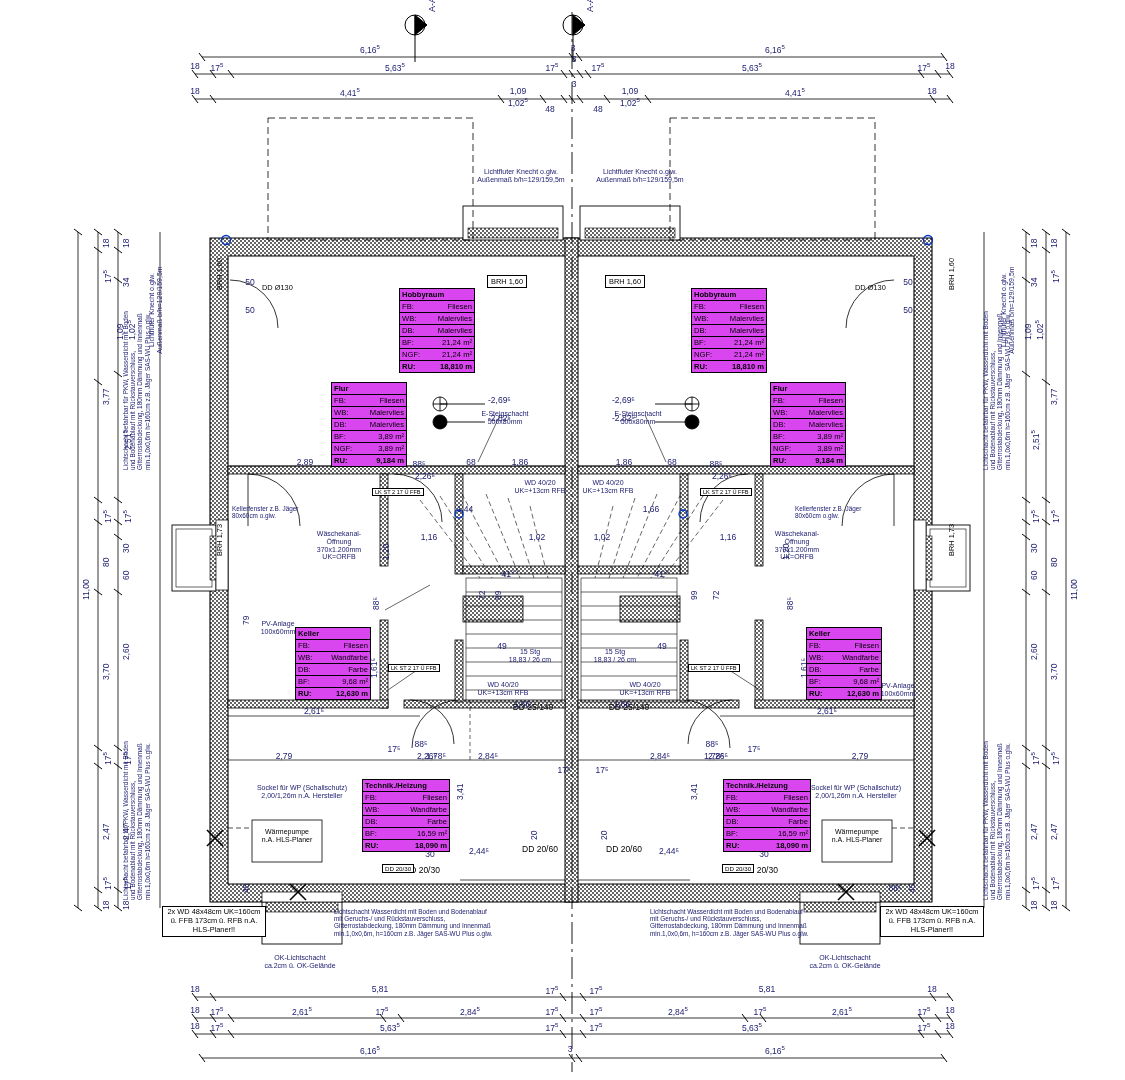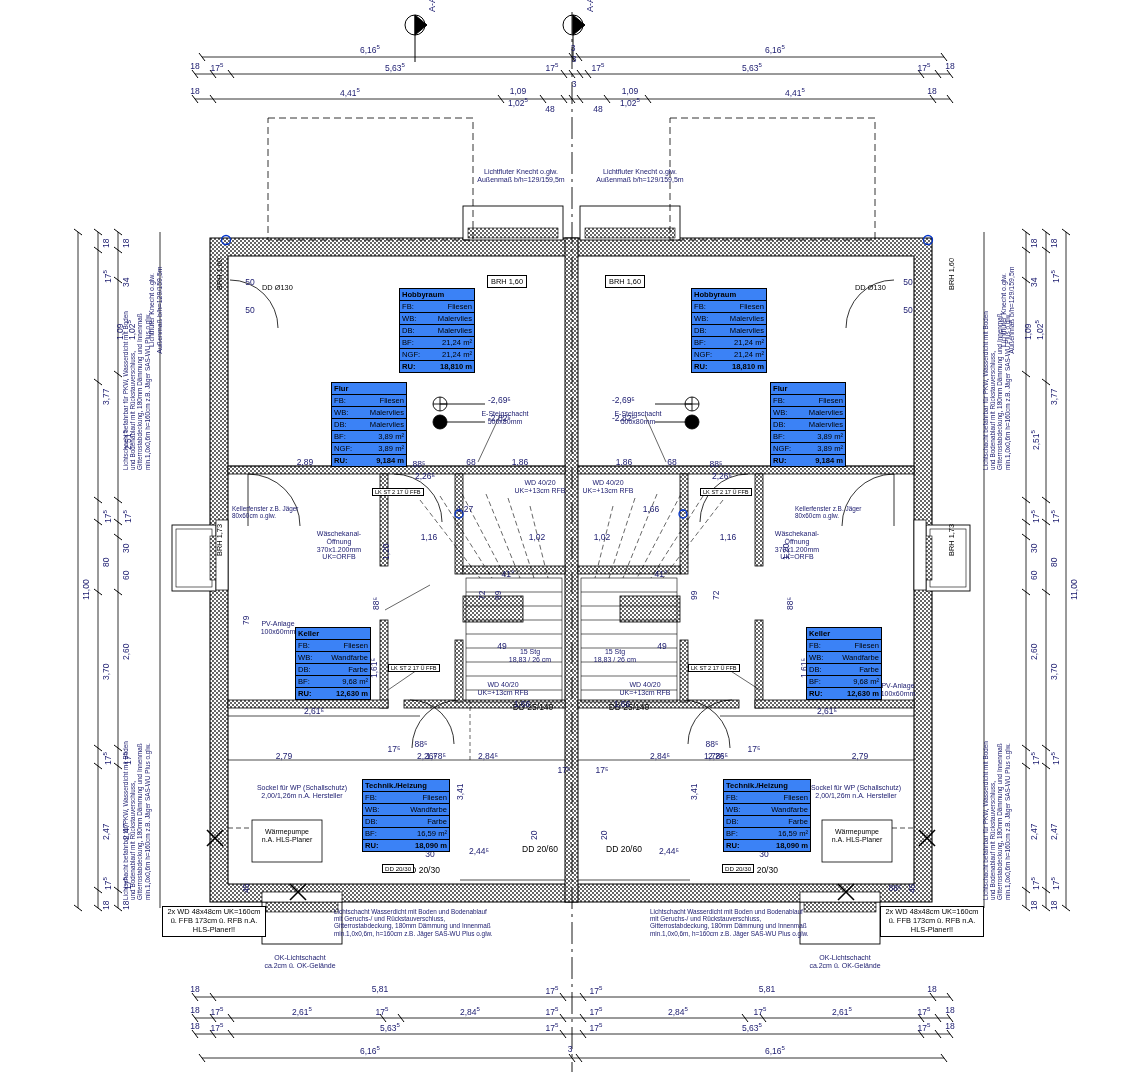--- a/index.html
+++ b/index.html
@@ -5,21 +5,21 @@
   html,body{margin:0;padding:0;background:#ffffff;}
   body{width:1125px;height:1080px;position:relative;overflow:hidden;
        font-family:"Liberation Sans","DejaVu Sans",sans-serif;color:#000;}
   #plan{position:absolute;left:0;top:0;width:1125px;height:1080px;}
   .t{position:absolute;white-space:pre;line-height:1.12;}
   .dim{font-size:8.5px;color:#1a1a6e;text-align:center;}
   .dimk{font-size:8.5px;color:#000;text-align:center;}
   .note{font-size:7px;color:#1a1a6e;text-align:center;}
   .noteL{font-size:6.4px;color:#1a1a6e;text-align:left;}
   .vert{transform-origin:0 0;}
-  .tbl{position:absolute;border:1px solid #000;background:#3b82f6;
+  .tbl{position:absolute;border:1px solid #000;background:#d946ef;
        font-size:7.6px;color:#000;}
   .tbl div{border-bottom:1px solid #000;padding:0 2px;height:11px;
            line-height:11px;white-space:nowrap;display:flex;
            justify-content:space-between;}
   .tbl div:last-child{border-bottom:none;font-weight:bold;}
   .tbl .hd{justify-content:flex-start;font-weight:bold;}
   .sup{font-size:0.72em;vertical-align:super;}
   .badge{position:absolute;border:1px solid #000;background:#fff;
          font-size:7.4px;text-align:center;padding:1px 3px;color:#000;}
 </style>
@@ -569,21 +569,21 @@
 <div class="t dim" style="left:700px;top:472px;width:44px;">2,26⁵</div>
 <div class="t dim" style="left:459px;top:458px;width:24px;">68</div>
 <div class="t dim" style="left:660px;top:458px;width:24px;">68</div>
 <div class="t dim" style="left:500px;top:458px;width:40px;">1,86</div>
 <div class="t dim" style="left:604px;top:458px;width:40px;">1,86</div>
 
 <div class="t dim" style="left:414px;top:533px;width:30px;">1,16</div>
 <div class="t dim" style="left:713px;top:533px;width:30px;">1,16</div>
 <div class="t dim vert" style="left:382px;top:560px;transform:rotate(-90deg);">1,20</div>
 <div class="t dim vert" style="left:782px;top:560px;transform:rotate(-90deg);">1,20</div>
-<div class="t dim" style="left:448px;top:505px;width:34px;">1,27</div>
+<div class="t dim" style="left:448px;top:505px;width:34px;">1,44</div>
 <div class="t dim" style="left:520px;top:533px;width:34px;">1,02</div>
 <div class="t dim" style="left:585px;top:533px;width:34px;">1,02</div>
 <div class="t dim" style="left:634px;top:505px;width:34px;">1,66</div>
 <div class="t dim vert" style="left:494px;top:600px;transform:rotate(-90deg);">99</div>
 <div class="t dim vert" style="left:690px;top:600px;transform:rotate(-90deg);">99</div>
 <div class="t dim vert" style="left:478px;top:600px;transform:rotate(-90deg);">72</div>
 <div class="t dim vert" style="left:712px;top:600px;transform:rotate(-90deg);">72</div>
 <div class="t dim" style="left:495px;top:570px;width:26px;">41°</div>
 <div class="t dim" style="left:648px;top:570px;width:26px;">41°</div>
 <div class="t dim" style="left:490px;top:642px;width:24px;">49</div>

